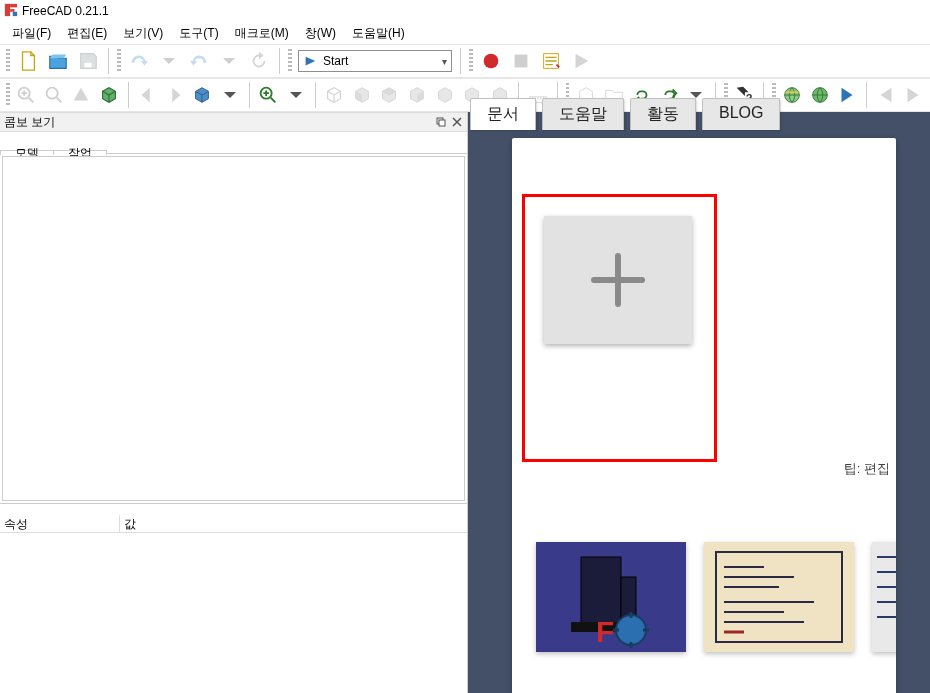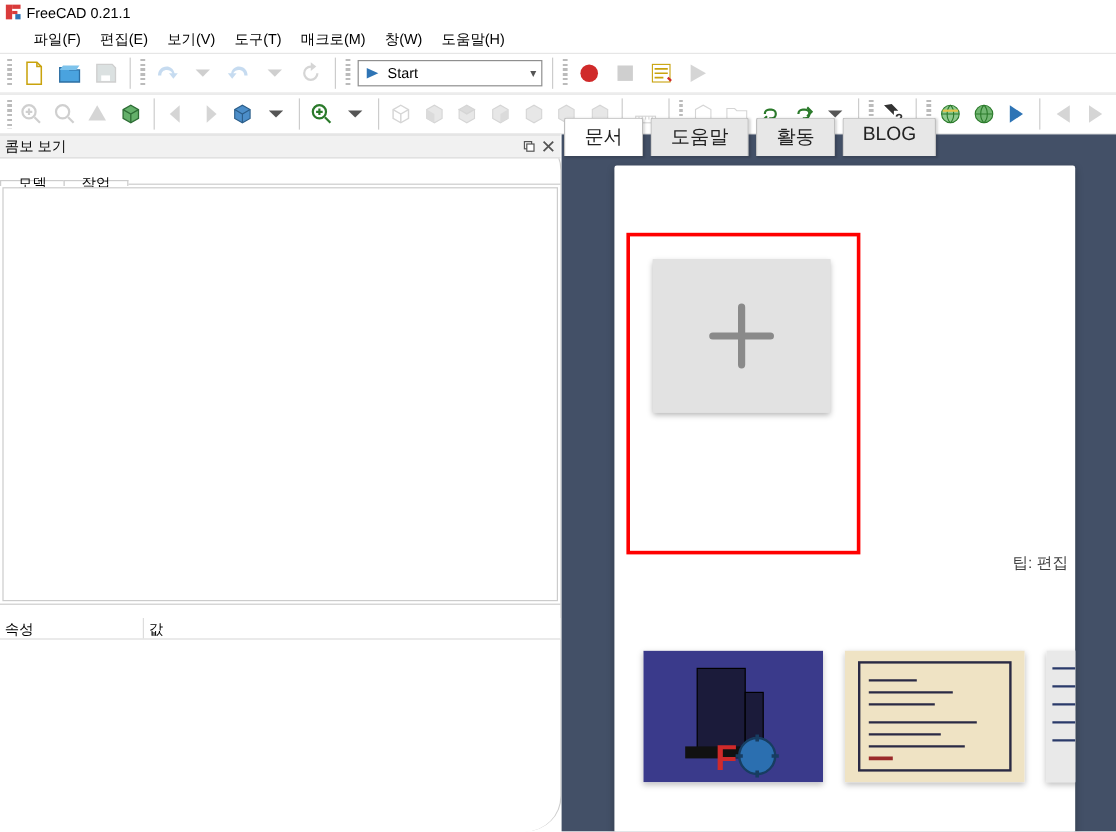--- a/index.html
+++ b/index.html
@@ -23,21 +23,21 @@
     color: #000;
     font-size: 12px;
     gap: 4px;
   }
   .app-icon-svg { width: 14px; height: 14px; }
   
   .menubar {
     height: 22px;
     display: flex;
     align-items: center;
-    padding: 0 20px;
+    padding: 0 4px;
     gap: 0;
   }
   .menubar .item {
     padding: 2px 8px;
     cursor: default;
   }
   
   .toolbar {
     display: flex;
     align-items: center;
@@ -93,21 +93,20 @@
   .main {
     display: flex;
     height: calc(693px - 22px - 22px - 34px - 34px);
   }
   .left {
     width: 468px;
     flex: 0 0 468px;
     display: flex;
     flex-direction: column;
     border-right: 1px solid #ccc;
-    border-radius: 30px;
   }
   .panel-header {
     height: 20px;
     background: #f1f1f1;
     border-top: 1px solid #ddd;
     border-bottom: 1px solid #ddd;
     display: flex;
     align-items: center;
     padding: 0 4px;
     justify-content: space-between;

